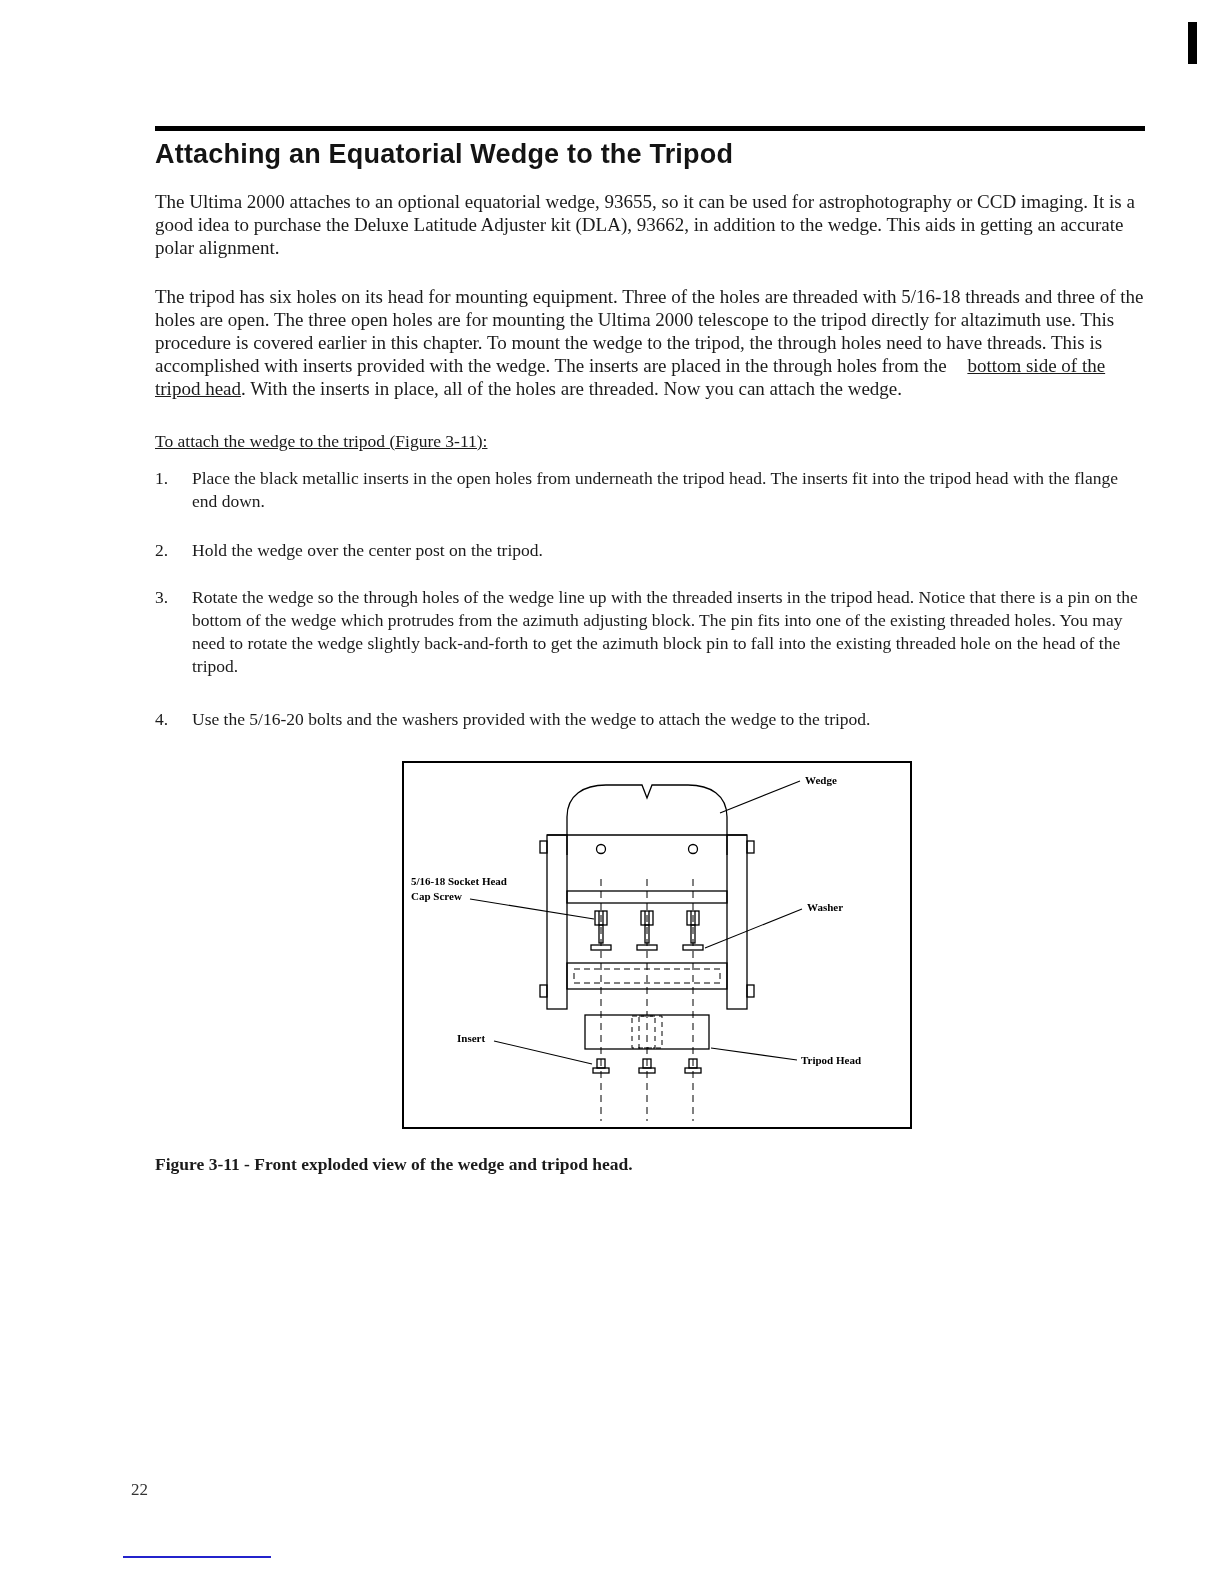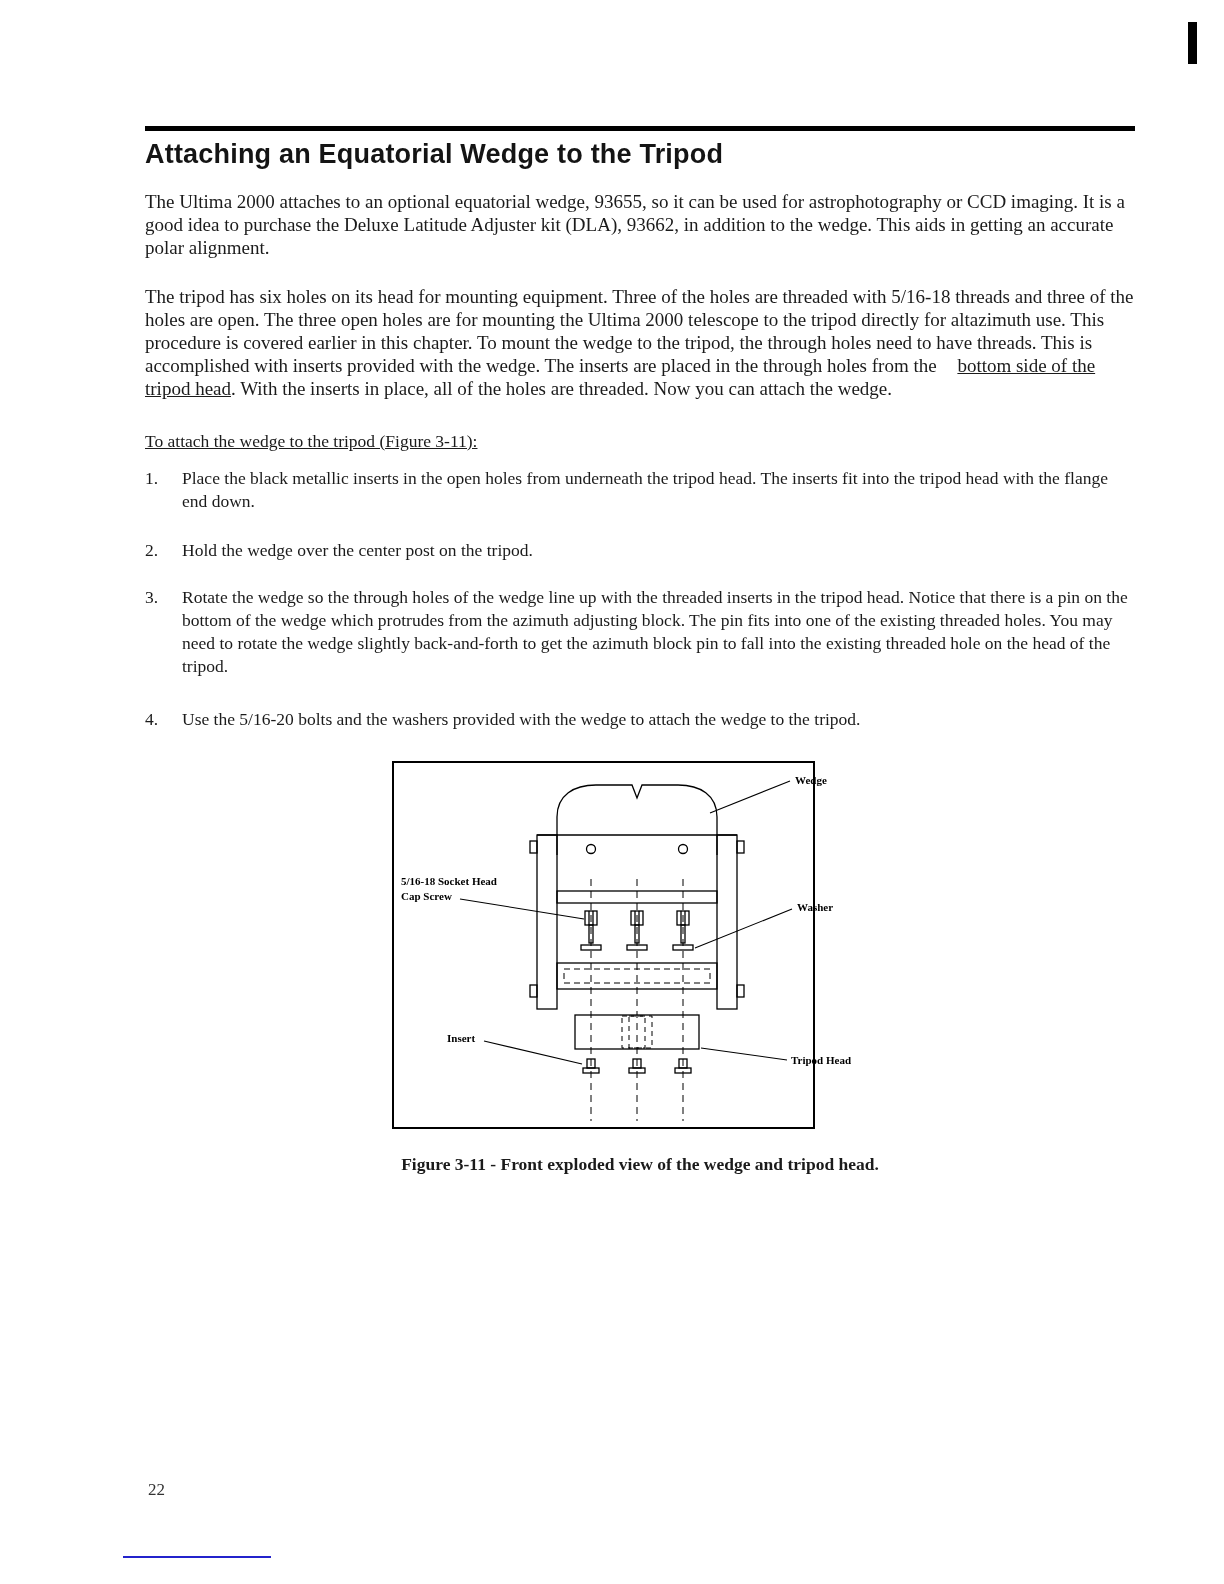--- a/index.html
+++ b/index.html
@@ -9,21 +9,21 @@
     position:relative;
     font-family:"Liberation Serif", serif;
     color:#1b1b1b;
     overflow:hidden;
   }
   .corner-mark {
     position:absolute; top:22px; right:27px;
     width:9px; height:42px; background:#000;
   }
   .content {
-    position:absolute; left:145px; top:126px; width:990px;
+    position:absolute; left:155px; top:126px; width:990px;
   }
   .heading-rule { height:5px; background:#000; margin-bottom:8px; }
   h1 {
     font-family:"Liberation Sans", sans-serif;
     font-size:27px; font-weight:bold; color:#141414;
     margin:2px 0 20px 0; letter-spacing:0.2px;
   }
   p.body-text {
     font-size:19px; line-height:23px; margin-bottom:26px;
   }
@@ -33,31 +33,31 @@
   .olist { margin-top:4px; }
   .li { display:flex; font-size:17.5px; line-height:23px; }
   .li .num { width:37px; flex:0 0 37px; }
   .li .txt { flex:1; }
   .li-1 { margin-bottom:26px; }
   .li-2 { margin-bottom:24px; }
   .li-3 { margin-bottom:30px; }
   .li-4 { margin-bottom:0; }
   .figure-box {
     margin:30px 0 0 247px;
-    width:423px; height:368px;
+    width:510px; height:368px;
     border:2px solid #000;
     position:relative;
   }
   .figure-box svg { display:block; }
   .fig-caption {
-    margin-top:25px; text-align:center;
+    margin-top:25px; text-align:left;
     font-size:17.5px; font-weight:bold;
   }
   .page-number {
-    position:absolute; left:148px; top:1480px;
+    position:absolute; left:131px; top:1480px;
     font-size:17px; color:#333;
   }
   .footer-line {
     position:absolute; left:123px; top:1556px;
     width:148px; height:2px; background:#2323cc;
   }
   .fig-label { font-family:"Liberation Serif", serif; font-weight:bold; font-size:11px; fill:#000; }
 </style>
 </head>
 <body>

